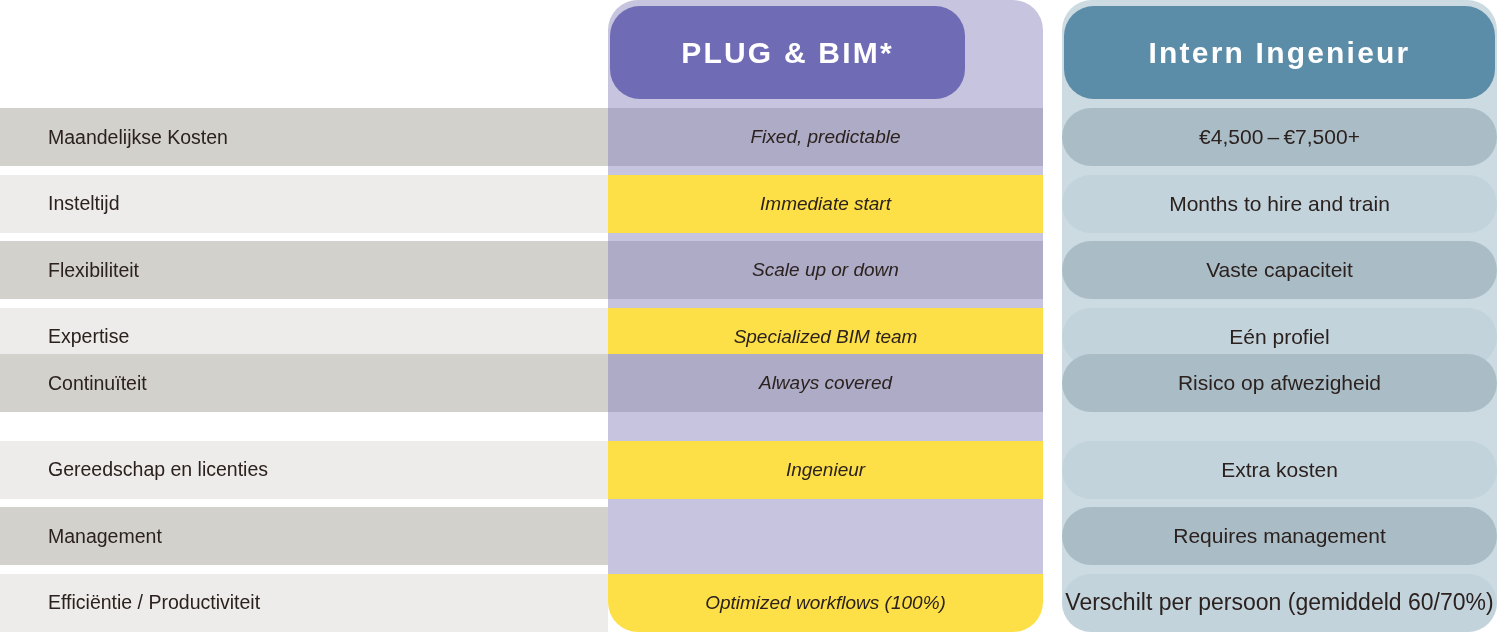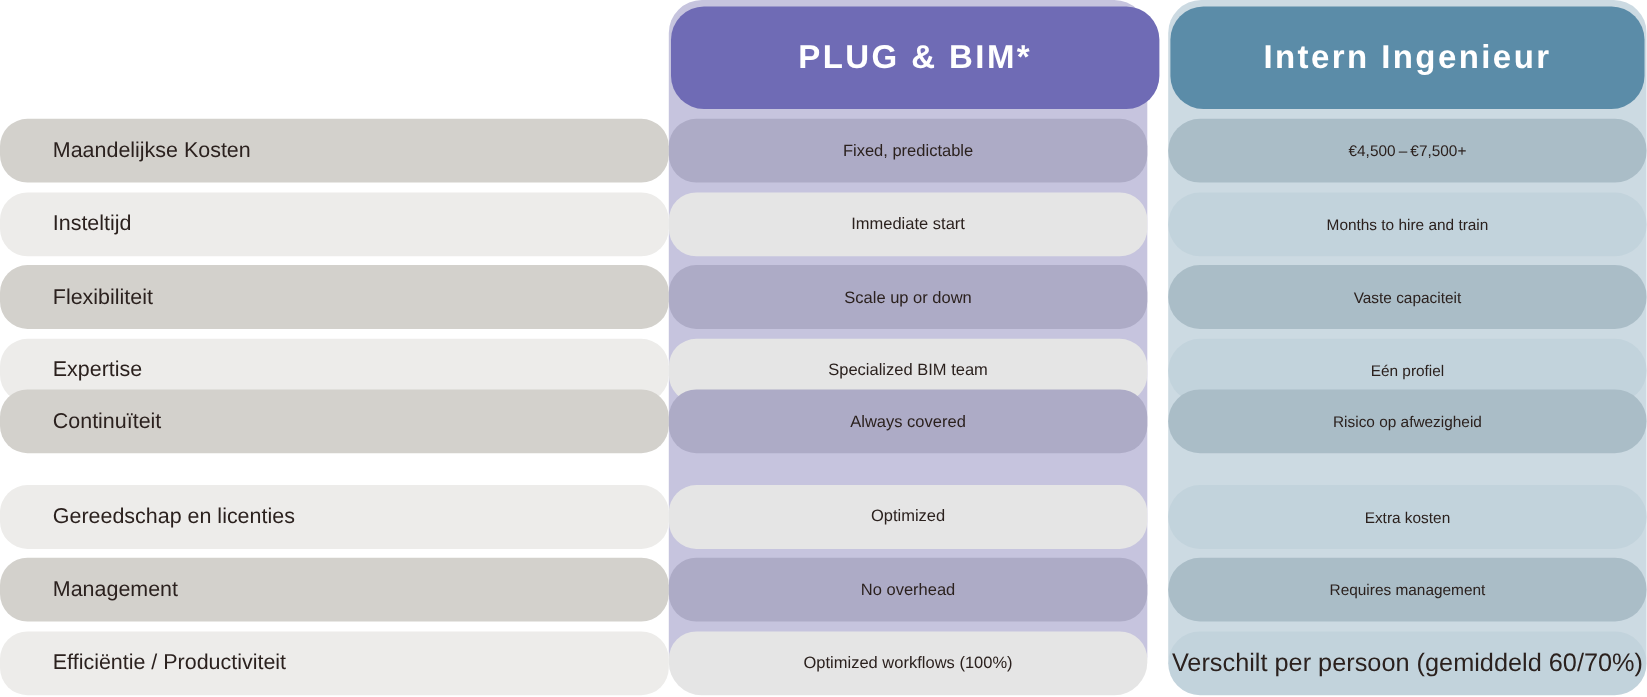--- a/index.html
+++ b/index.html
@@ -53,21 +53,21 @@
     align-items: center;
     justify-content: center;
     color: #ffffff;
     font-size: 30px;
     font-weight: bold;
     letter-spacing: 2.2px;
     white-space: nowrap;
   }
   .header-purple {
     left: 610px;
-    width: 444px;
+    width: 355px;
     background: #6F6BB5;
   }
   .header-blue {
     left: 1064px;
     width: 431px;
     background: #5B8CA8;
   }
 
   
   .row {
@@ -79,51 +79,51 @@
 
   .cell {
     position: absolute;
     top: 0;
     height: 58px;
     display: flex;
     align-items: center;
     color: #2B211E;
     font-size: 19px;
     box-sizing: border-box;
-    border-radius: 25px;
   }
 
   
   .cell-feature {
     left: 0px;
     width: 608px;
     justify-content: flex-start;
     padding-left: 48px;
     font-size: 19.5px;
   }
   .row.band-dark  .cell-feature { background: #D3D1CC; }
   .row.band-light .cell-feature { background: #EDECEA; }
 
   
   .cell-plug {
     left: 608px;
     width: 435px;
     justify-content: center;
-    font-size: 15px;
+    font-size: 19px;
+    font-style: italic;
   }
   .row.band-dark  .cell-plug { background: #ADABC6; }
-  .row.band-light .cell-plug { background: #e5e5e5; }
+  .row.band-light .cell-plug { background: #fde047; }
 
   
   .cell-intern {
     left: 1062px;
     width: 435px;
     justify-content: center;
     border-radius: 29px;
-    font-size: 14px;
+    font-size: 21px;
   }
   .row.band-dark  .cell-intern { background: #AABDC7; }
   .row.band-light .cell-intern { background: #C2D3DC; }
 
   
   .row.last .cell-plug {
     border-bottom-left-radius: 30px;
     border-bottom-right-radius: 30px;
     text-align: center;
   }
@@ -168,26 +168,25 @@
         <div class="cell cell-plug">Specialized BIM team</div>
         <div class="cell cell-intern">Eén profiel</div>
       </div>
       <div class="row band-dark" style="top: 354px; padding-left: 45px;">
         <div class="cell cell-feature">Continuïteit</div>
         <div class="cell cell-plug">Always covered</div>
         <div class="cell cell-intern">Risico op afwezigheid</div>
       </div>
       <div class="row band-light" style="top: 440.5px;">
         <div class="cell cell-feature">Gereedschap en licenties</div>
-        <div class="cell cell-plug">Optimized</div>
+        <div class="cell cell-plug">Ingenieur</div>
         <div class="cell cell-intern">Extra kosten</div>
       </div>
       <div class="row band-dark" style="top: 507px;">
         <div class="cell cell-feature">Management</div>
-        <div class="cell cell-plug">No overhead</div>
         <div class="cell cell-intern">Requires management</div>
       </div>
       <div class="row band-light last" style="top: 573.5px;">
         <div class="cell cell-feature">Efficiëntie / Productiviteit</div>
         <div class="cell cell-plug">Optimized workflows (100%)</div>
         <div class="cell cell-intern">Verschilt per persoon (gemiddeld 60/70%)</div>
       </div>
     </div>
 
 </div>

